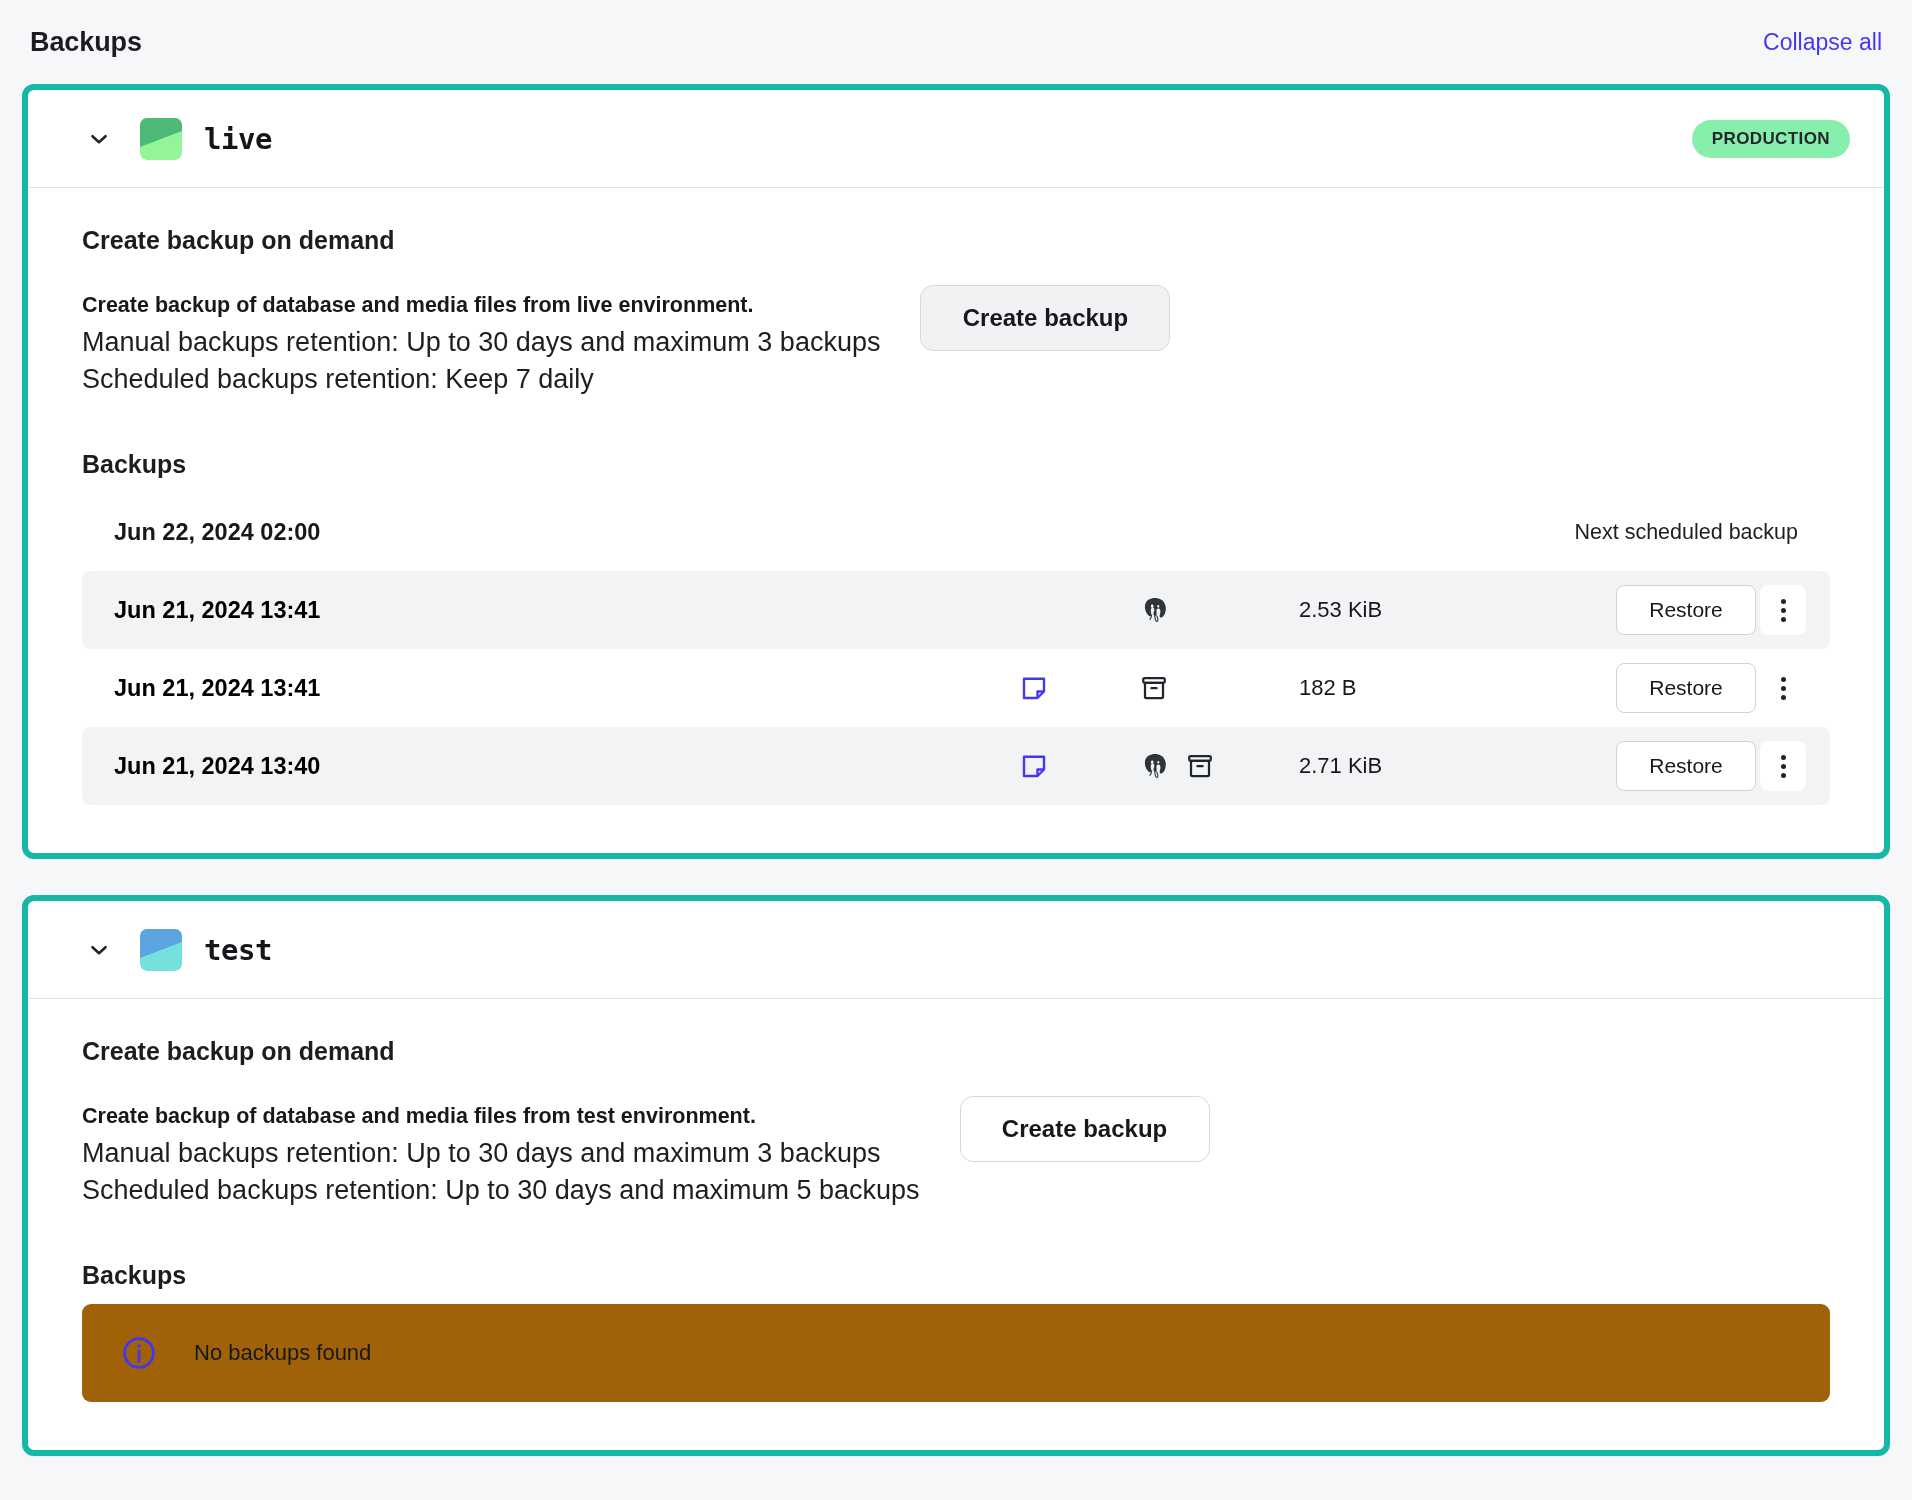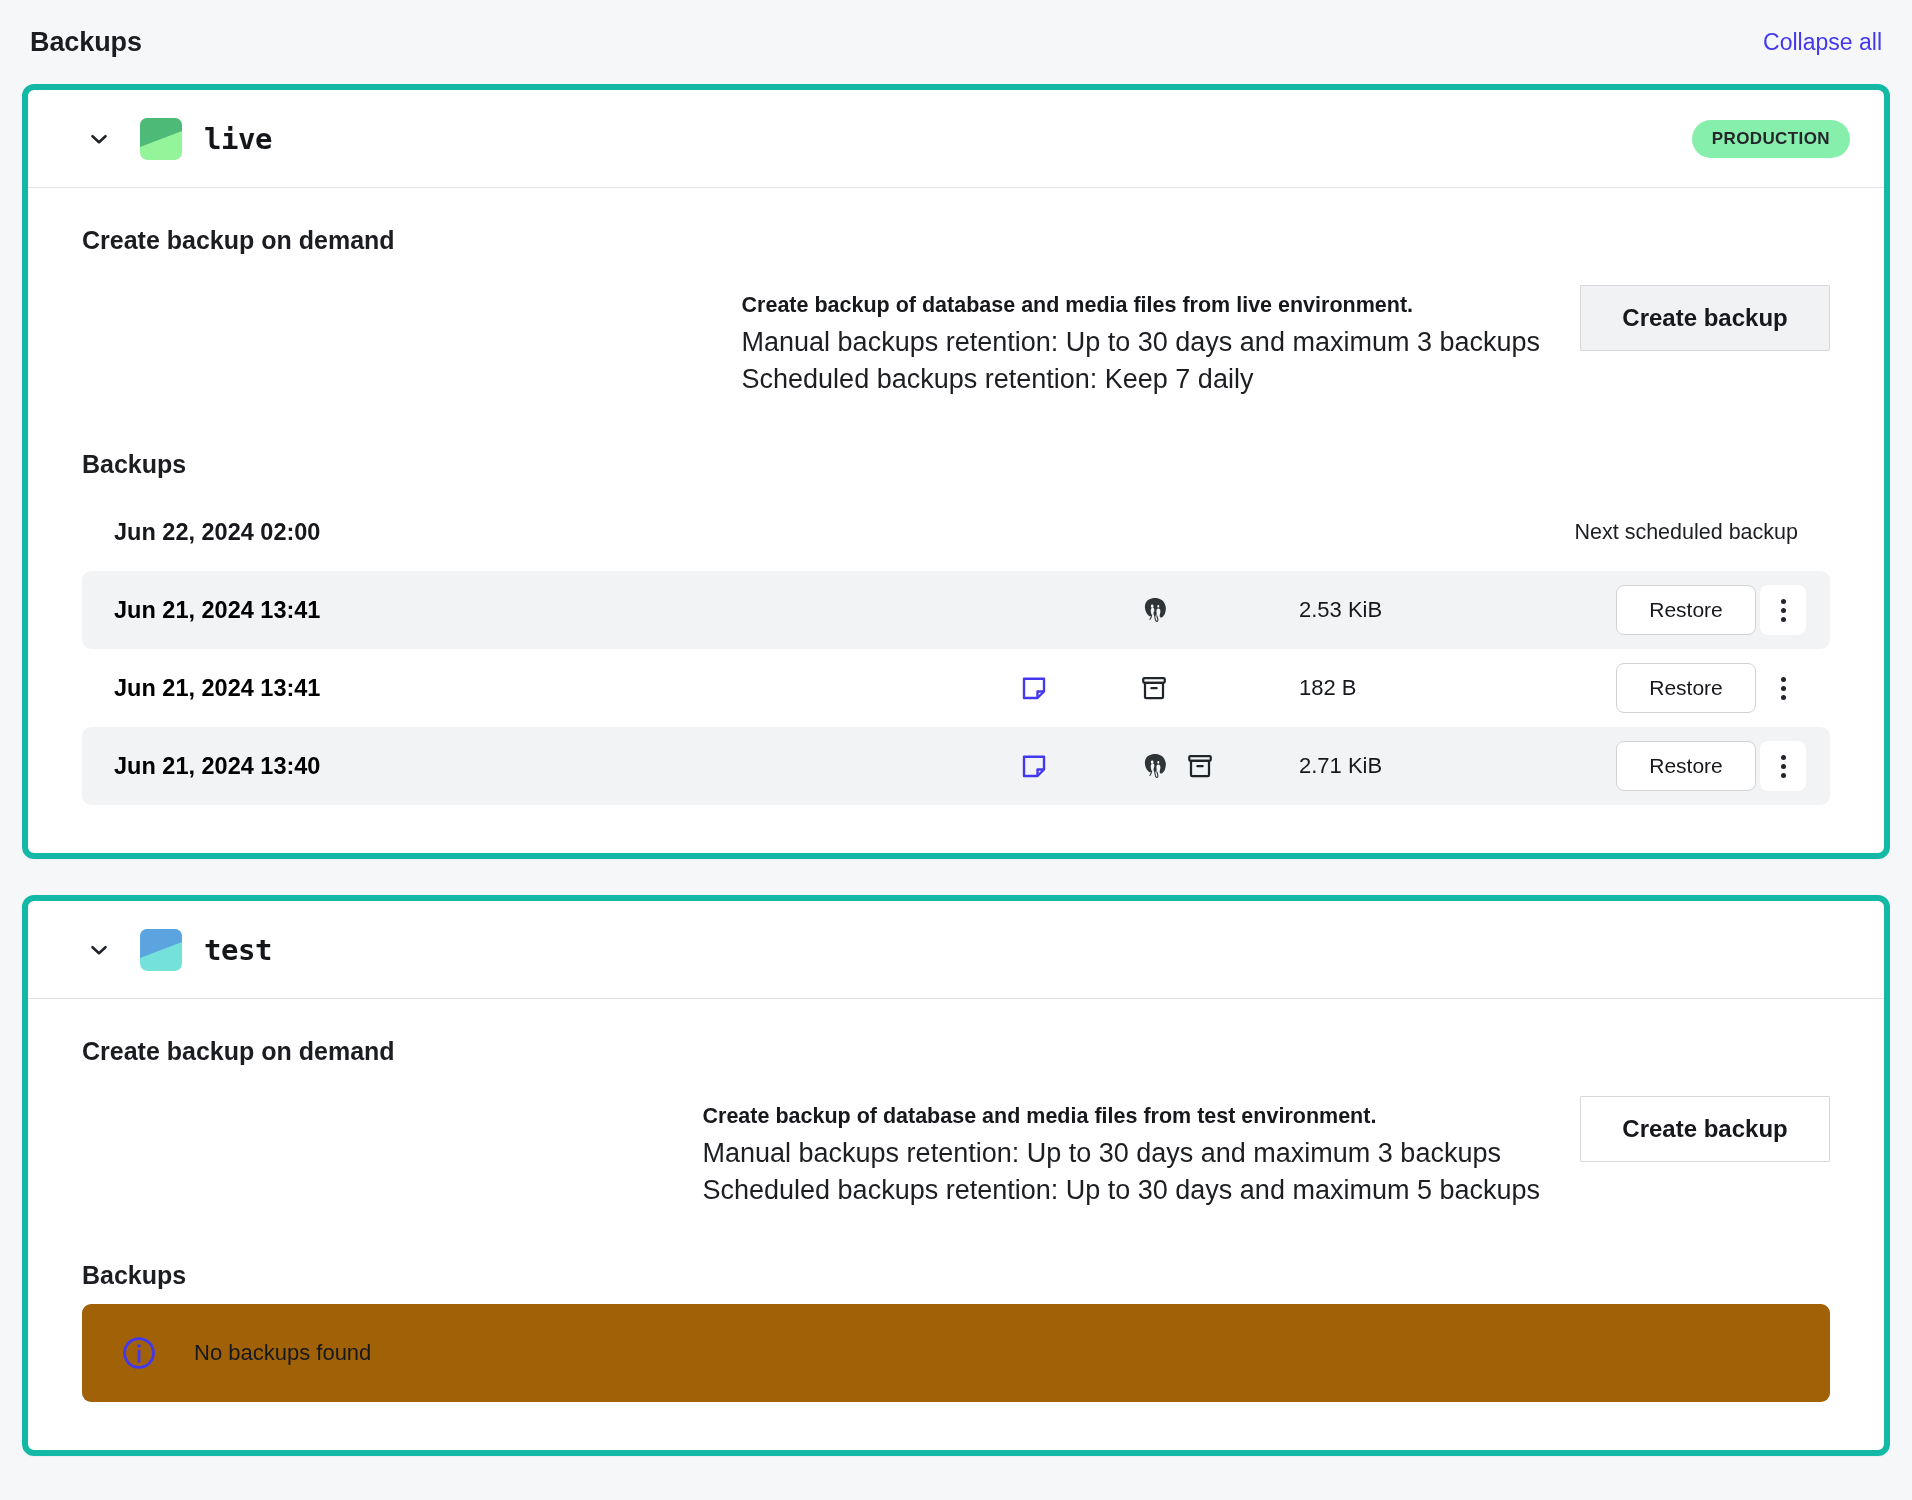--- a/index.html
+++ b/index.html
@@ -102,21 +102,21 @@
   .section-title {
     font-size: 25px;
     font-weight: 600;
     color: #1b1d21;
     margin-bottom: 30px;
   }
 
   .demand-row {
     display: flex;
     align-items: flex-start;
-    justify-content: flex-end;
+    justify-content: flex-start;
     gap: 40px;
   }
   .demand-text { padding-top: 2px; }
   .demand-strong {
     font-size: 21.5px;
     font-weight: 700;
     color: #16181c;
     line-height: 37px;
     white-space: nowrap;
   }
@@ -125,21 +125,21 @@
     font-weight: 400;
     color: #1c1e22;
     line-height: 37px;
     white-space: nowrap;
   }
 
   .btn-create {
     flex: 0 0 auto;
     min-width: 250px;
     height: 66px;
-    border-radius: 1px;
+    border-radius: 13px;
     border: 1px solid #d6d8dc;
     background: #ffffff;
     font-family: "Liberation Sans", sans-serif;
     font-size: 24px;
     font-weight: 600;
     color: #16181c;
     cursor: pointer;
     padding: 0 26px;
   }
   .btn-create.muted { background: #f1f2f4; }

